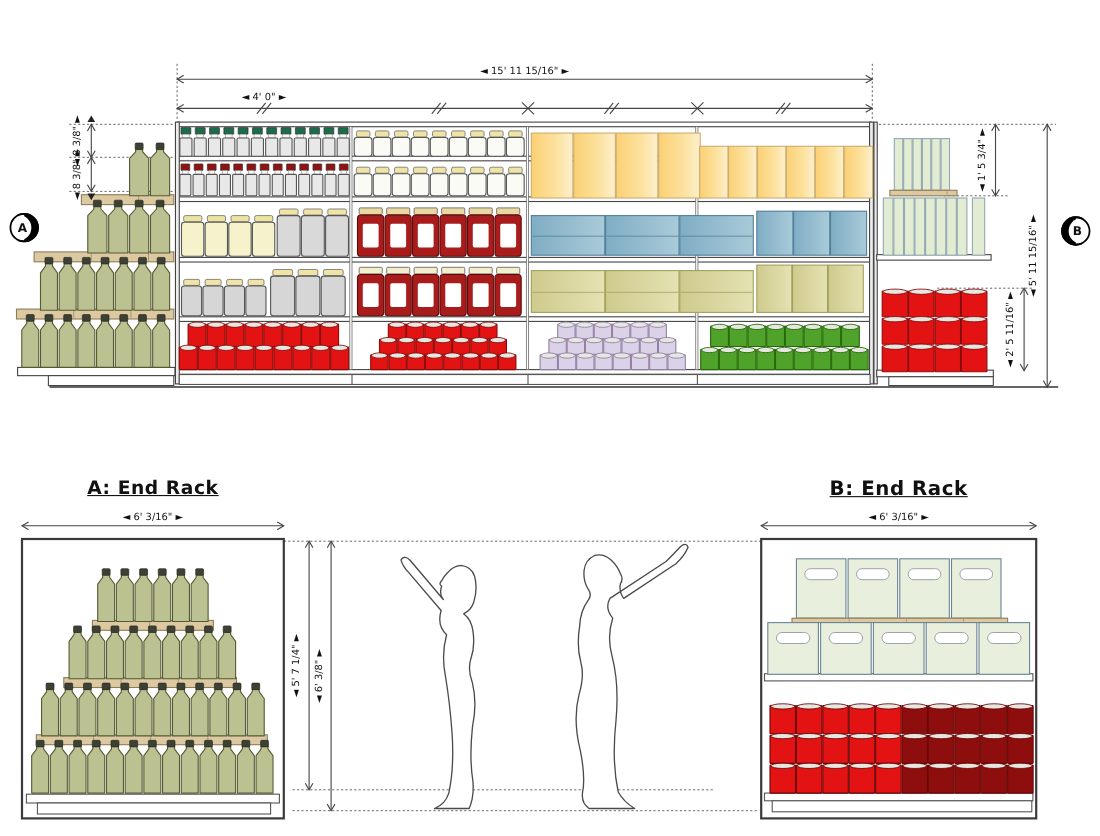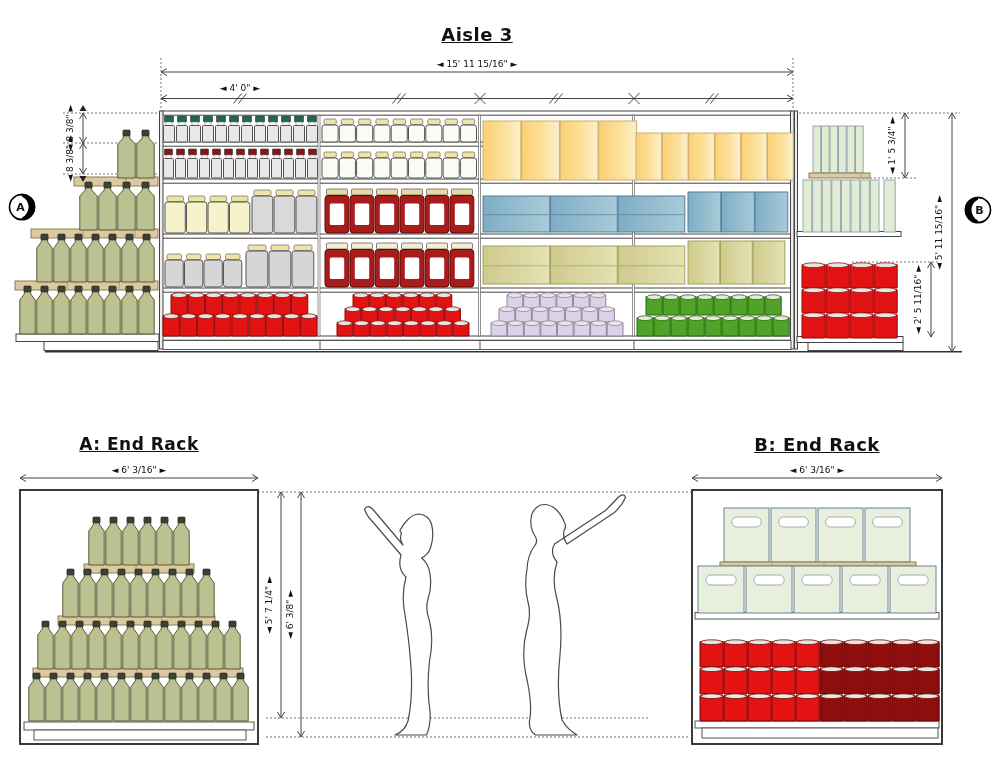--- a/index.html
+++ b/index.html
@@ -883,16 +883,15 @@
         </g>
         <g>
           <circle cx="978" cy="210" r="12.5" fill="#fff" stroke="#000" stroke-width="1.6"></circle>
           <path d="M 978 197.5 A 12.5 12.5 0 0 0 978 222.5 Z" fill="#000"></path>
           <circle cx="983" cy="210" r="11.5" fill="#fff"></circle>
           <circle cx="978" cy="210" r="12.5" fill="none" stroke="#000" stroke-width="1.6"></circle>
           <text x="979.5" y="214" font-size="11" fill="#111" text-anchor="middle" font-family="DejaVu Sans, Liberation Sans, sans-serif" font-weight="bold">B</text>
         </g>
       </g>
   </svg>
-  <div class="title" id="aisle-title">Aisle 3</div>
   <div class="title" id="rack-a-title">A: End Rack</div>
   <div class="title" id="rack-b-title">B: End Rack</div>
 </div>
 
 </body></html>

